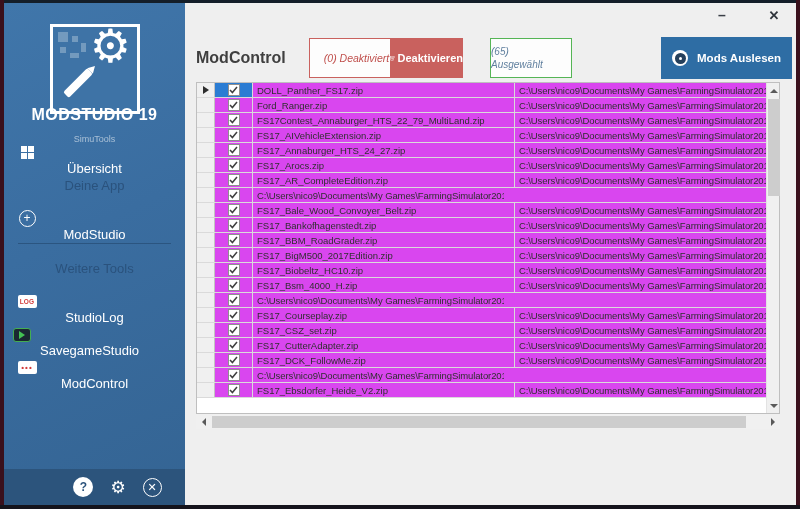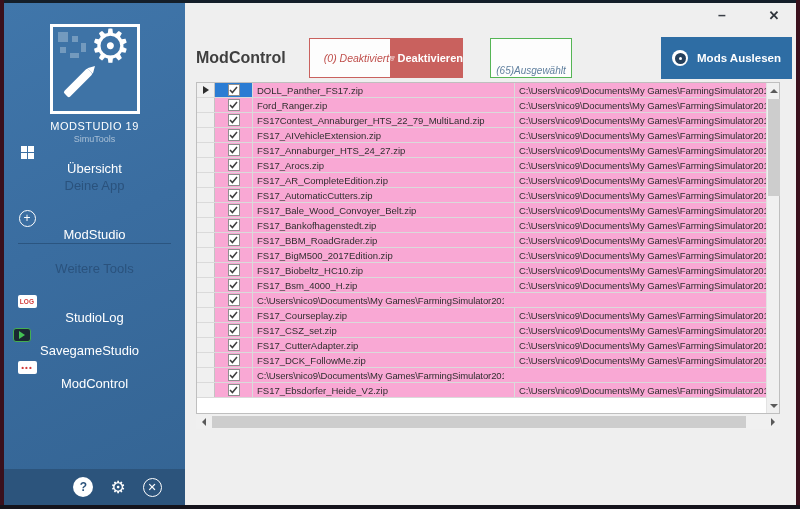--- a/index.html
+++ b/index.html
@@ -23,22 +23,22 @@
   .q1 { left:5px;  top:5px;  width:10px; height:10px; }
   .q2 { left:19px; top:9px;  width:6px;  height:6px; }
   .q3 { left:7px;  top:20px; width:6px;  height:6px; }
   .q4 { left:17px; top:26px; width:9px;  height:5px; }
   .q5 { left:28px; top:16px; width:5px;  height:9px; }
   .gear-glyph { position:absolute; right:6px; top:-4px; font-size:46px; color:#ffffff; line-height:1; }
   .pencil { position:absolute; left:8px; top:52px; width:34px; height:8px; background:#ffffff;
             border-radius:2px; transform:rotate(-45deg); }
   .pencil:after { content:""; position:absolute; right:-7px; top:0; width:0; height:0;
                   border-left:7px solid #ffffff; border-top:4px solid transparent; border-bottom:4px solid transparent; }
-  .logo-title { position:absolute; left:0; top:117px; width:100%; text-align:center;
-                color:#ffffff; font-size:11px; font-weight:normal; letter-spacing:0.5px; }
+  .logo-title { position:absolute; left:0; top:103px; width:100%; text-align:center;
+                color:#ffffff; font-size:16px; font-weight:bold; letter-spacing:0.5px; }
   .logo-sub   { position:absolute; left:0; top:131px; width:100%; text-align:center;
                 color:rgba(255,255,255,0.55); font-size:9px; }
 
   .nav { position:absolute; left:0; top:133px; width:100%; }
   .nav-item { height:33px; display:flex; align-items:center; color:#ffffff; font-size:13px; cursor:pointer; }
   .nav-item .icon-slot { width:46px; display:flex; justify-content:center; align-items:center; }
   .nav-item .lbl { flex:1; text-align:center; margin-right:46px;margin-top:32px; }
   .nav-section { height:33px; display:flex; align-items:center; justify-content:center;
                  color:#2a527d; font-size:13px; }
   .nav-divider { height:1px; background:#2b5580; margin:8px 14px; }
@@ -73,41 +73,41 @@
   
   .page-title { position:absolute; left:196px; top:49px; font-size:16px; font-weight:bold; color:#3f3f3f; }
 
   .badge-red { position:absolute; left:309px; top:38px; width:82px; height:40px; background:#fdfdfd;
                border:1px solid #c9615e; display:flex; align-items:center; justify-content:center;
                font-size:10.5px; font-style:italic; color:#c0504d;padding-left:13px; }
   .btn-red { position:absolute; left:390px; top:38px; width:73px; height:40px; background:#c9615e;
              color:#ffffff; font-size:11px; font-weight:bold; display:flex; align-items:center;
              justify-content:center; gap:3px; cursor:pointer; border:none; }
   .badge-green { position:absolute; left:490px; top:38px; width:82px; height:40px; background:#fdfdfd;
-                 border:1px solid #55b555; display:flex; flex-direction:row; align-items:flex-end;
+                 border:1px solid #55b555; display:flex; flex-direction:column; align-items:flex-start;
                  justify-content:center; font-size:10px; font-style:italic; color:#5f7f9e; line-height:1.35; }
   .btn-green { position:absolute; left:571px; top:38px; width:78px; height:40px; background:#41c341;
                color:#ffffff; font-size:11px; font-weight:bold; display:flex; align-items:center;
                justify-content:center; gap:4px; cursor:pointer; border:none; }
   .btn-blue { position:absolute; left:661px; top:37px; width:131px; height:42px; background:#2e6da4;
               color:#ffffff; font-size:11.5px; font-weight:bold; display:flex; align-items:center;
               justify-content:center; gap:9px; cursor:pointer; border:none; }
   .scan-icon { width:16px; height:16px; border-radius:50%; background:#ffffff;
                display:flex; align-items:center; justify-content:center; }
   .scan-icon i { display:block; width:11px; height:11px; border-radius:50%; background:#25405c; position:relative; }
   .scan-icon i:after { content:""; position:absolute; left:4px; top:4px; width:3px; height:3px;
                        border-radius:50%; background:#ffffff; }
 
   
   #grid { position:absolute; left:196px; top:82px; width:584px; height:332px;
           background:#ffffff; border:1px solid #bfbfbf; display:flex; }
   .grid-cols { width:569px; }
   .thead { display:flex; height:15px; background:#fbfbfb; border-bottom:1px solid #c3c3c3; }
   .th { font-size:10px; color:#474747; }
-  .trow { display:flex; height:15px; border-bottom:1px solid #dadada; background:#f9a8d4; }
+  .trow { display:flex; height:15px; border-bottom:1px solid #dadada; background:#d946ef; }
   .c { border-right:1px solid #dadada; display:flex; align-items:center; overflow:hidden; white-space:nowrap; }
   .c.rowhead { width:18px; background:#f0f0f0; border-right:1px solid #c3c3c3; justify-content:center; }
   .c.mods { width:38px; justify-content:center; }
   .c.name { width:262px; padding-left:4px; font-size:9.5px; color:#2f2f2f; }
   .c.path { width:251px; padding-left:4px; font-size:9.5px; color:#2f2f2f; border-right:none; letter-spacing:-0.1px; }
   .thead .c.mods, .thead .c.name, .thead .c.path { font-size:10px; color:#474747; }
   .thead .c.name, .thead .c.path { padding-left:4px; }
   .trow.selected .c.mods { background:#2b7cd3; }
   .cb { width:12px; height:12px; background:#ffffff; border:1px solid #8f8f8f;
         display:flex; align-items:center; justify-content:center; }
@@ -317,21 +317,20 @@
           </div>
           <div class="trow">
             <div class="c rowhead"></div>
             <div class="c mods">
               <span class="cb">
                 <svg width="9" height="8" viewBox="0 0 9 8">
                   <path d="M1 4 L3.4 6.6 L8 1" fill="none" stroke="#3f3f3f" stroke-width="1.5"></path>
                 </svg>
               </span>
             </div>
-            <div class="c name">FS17_AutomaticCutters.zip</div>
             <div class="c path">C:\Users\nico9\Documents\My Games\FarmingSimulator2017\mods</div>
           </div>
           <div class="trow">
             <div class="c rowhead"></div>
             <div class="c mods">
               <span class="cb">
                 <svg width="9" height="8" viewBox="0 0 9 8">
                   <path d="M1 4 L3.4 6.6 L8 1" fill="none" stroke="#3f3f3f" stroke-width="1.5"></path>
                 </svg>
               </span>

